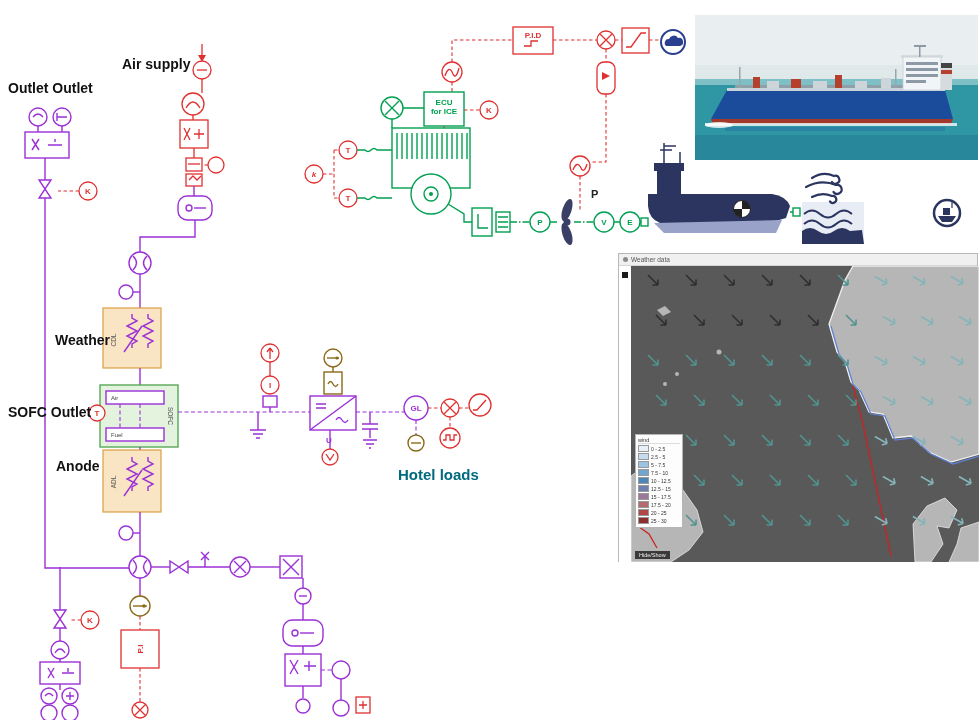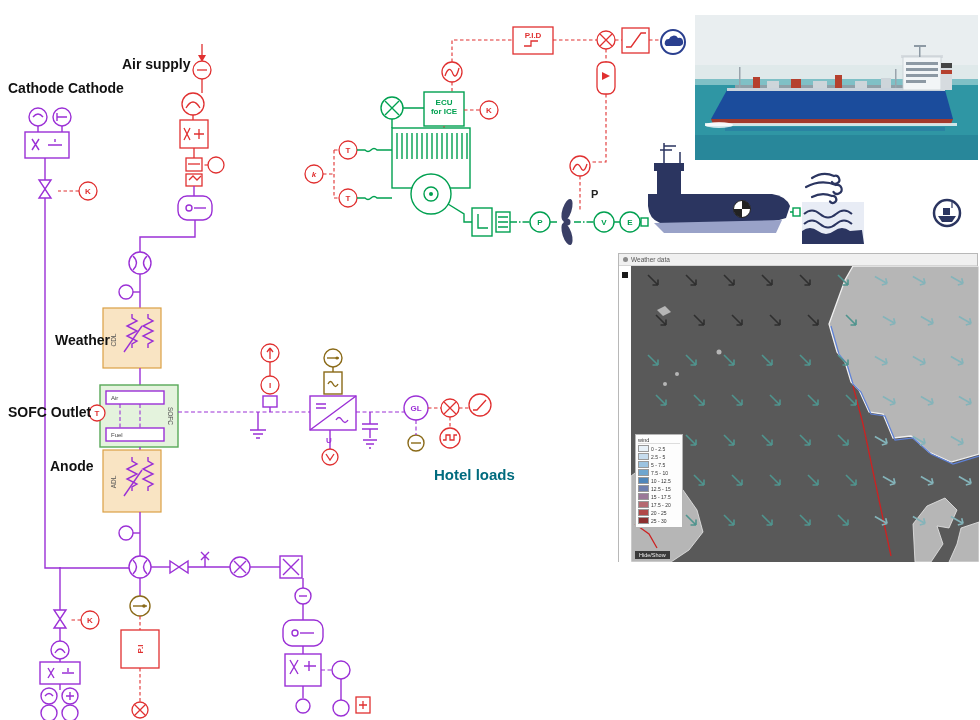--- a/index.html
+++ b/index.html
@@ -20,21 +20,21 @@
   .gdd{stroke:#00a050;fill:none;stroke-width:1.6;stroke-dasharray:7 2 1.5 2;}
   .b{stroke:#8a6a18;fill:none;stroke-width:1.4;}
   .bf{fill:#fff;stroke:#8a6a18;stroke-width:1.4;}
   .tp{fill:#9b30d6;font-size:8px;font-weight:bold;text-anchor:middle;}
   .tr{fill:#e03030;font-size:8px;font-weight:bold;text-anchor:middle;}
   .tg{fill:#00a050;font-size:8px;font-weight:bold;text-anchor:middle;}
   .tk{fill:#555;font-size:6.5px;text-anchor:middle;}
   .lbl{position:absolute;font-weight:bold;font-size:14px;color:#111;white-space:nowrap;}
   .cap{position:absolute;font-weight:bold;font-size:15px;white-space:nowrap;}
   #cap-engine{color:#2a2ab0;}
-  #cap-hotel{color:#006b7e;margin-left:36px;}
+  #cap-hotel{color:#006b7e;}
   
   #ship-photo{position:absolute;left:695px;top:15px;width:283px;height:145px;overflow:hidden;}
   
   #weather-window{position:absolute;left:618px;top:253px;width:360px;height:309px;
                   background:#fff;border:1px solid #b8b8b8;box-sizing:border-box;}
   .ww-titlebar{height:12px;background:#f0f0f0;border-bottom:1px solid #d5d5d5;display:flex;
                align-items:center;gap:3px;padding:0 4px;font-size:6.5px;color:#555;box-sizing:border-box;}
   .ww-ico{width:5px;height:5px;border-radius:50%;background:#8a8a8a;display:inline-block;}
   .ww-body{position:relative;height:296px;}
   .ww-strip{position:absolute;left:0;top:0;width:12px;height:100%;background:#fff;}
@@ -317,25 +317,25 @@
       <path stroke="#2b3560" stroke-width="2" fill="none" d="M804,214 q8,-7 16,0 t16,0 t16,0 M804,224 q8,-7 16,0 t16,0 t16,0"></path>
       <path fill="#2b3560" d="M802,231 q8,-6 16,0 t16,0 t16,0 l12,-1 L864,244 L802,244 Z"></path>
       <path stroke="#2b3560" stroke-width="2.2" fill="none" stroke-linecap="round" d="M812,178 q11,-7 22,-2 a4,4 0 1 1 -2,6 M806,187 q15,-8 30,-2 a4.5,4.5 0 1 1 -2.5,7 M812,197 q10,-5 20,-1 a3.5,3.5 0 1 1 -2,5.5"></path>
       <circle cx="947" cy="213" r="13" fill="#fff" stroke="#2b3560" stroke-width="2.5"></circle>
       <path fill="#2b3560" d="M938,216 h18 l-4,6 h-10 Z"></path>
       <rect x="943" y="208" width="7" height="7" fill="#2b3560"></rect>
       <path stroke="#2b3560" stroke-width="1.2" d="M952,208 V202"></path>
     </g>
   </svg>
 
-  <div class="lbl" style="left:8px;top:80px">Cathode Cathode</div>
+  <div class="lbl" style="left:8px;top:80px">Outlet Outlet</div>
   <div class="lbl" style="left:122px;top:56px">Air supply</div>
   <div class="lbl" style="left:55px;top:332px">Weather</div>
   <div class="lbl" style="left:8px;top:404px">SOFC Outlet</div>
-  <div class="lbl" style="left:50px;top:458px">Anode</div>
+  <div class="lbl" style="left:56px;top:458px">Anode</div>
   <div class="cap" id="cap-hotel" style="left:398px;top:466px">Hotel loads</div>
 
   <div id="ship-photo">
     <svg width="283" height="145" viewBox="0 0 283 145">
       <rect width="283" height="64" fill="#e9eef0"></rect>
       <rect y="50" width="283" height="14" fill="#dfe9ea"></rect>
       <rect y="64" width="283" height="81" fill="#2f96a4"></rect>
       <rect y="64" width="283" height="6" fill="#7fc0c6"></rect>
       <rect y="120" width="283" height="25" fill="#28879a"></rect>
       <rect x="30" y="112" width="220" height="4" fill="#1b4c9c" opacity="0.25"></rect>

